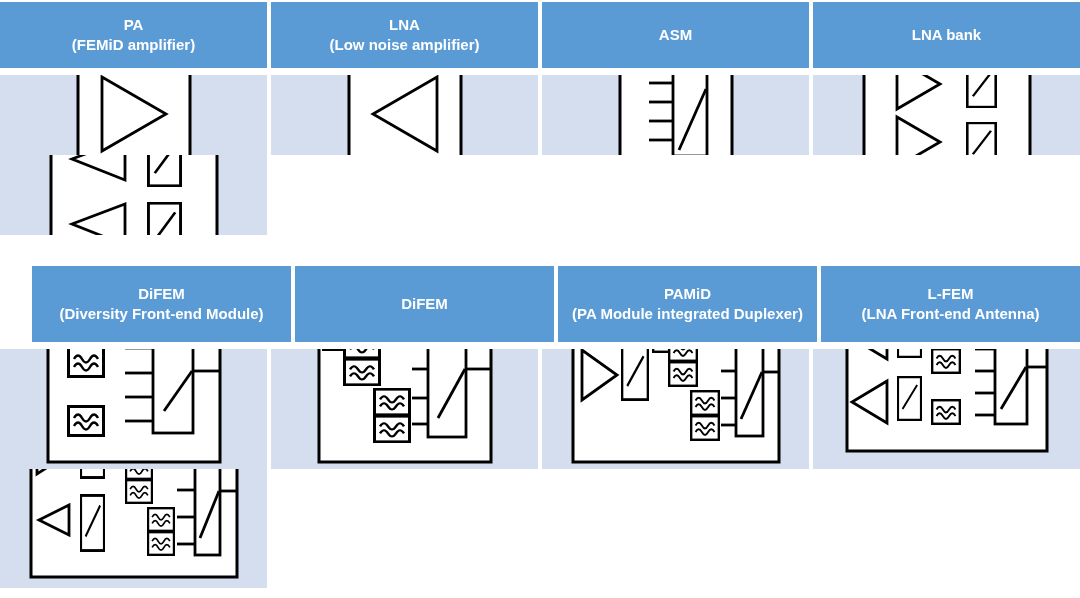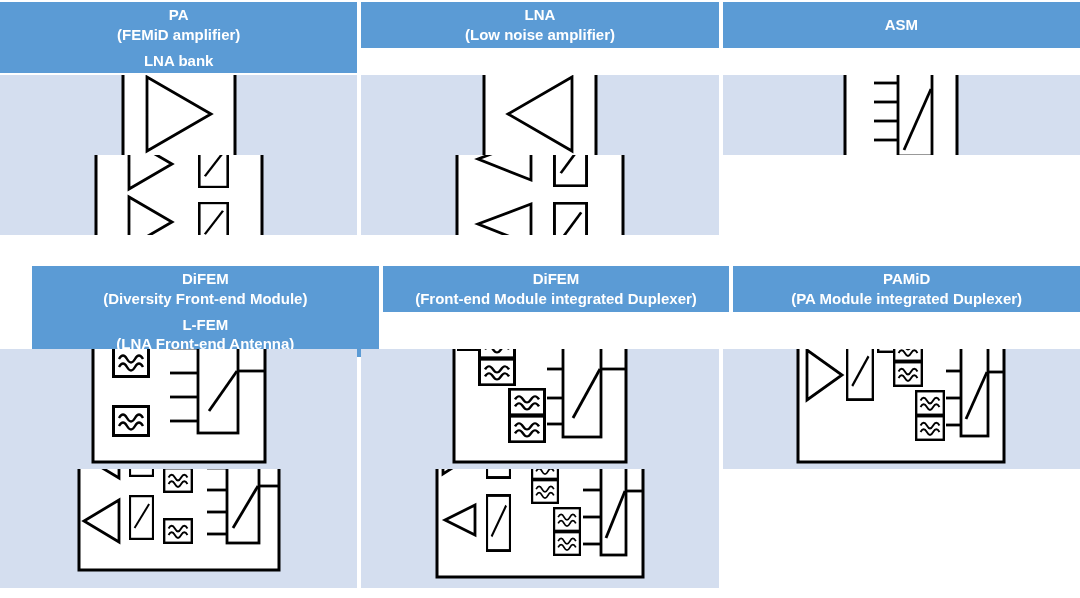--- a/index.html
+++ b/index.html
@@ -1,18 +1,18 @@
 <!DOCTYPE html>
 <html><head>
 <meta charset="utf-8">
 <style>
   html,body{margin:0;padding:0;background:#ffffff;}
   body{width:1080px;height:598px;font-family:"Liberation Sans",sans-serif;overflow:hidden;}
   #table{width:1080px;}
-  .band{display:grid;grid-template-columns:repeat(3,1fr);column-gap:4px;}
+  .band{display:grid;grid-template-columns:repeat(4,1fr);column-gap:4px;}
   .hdr{background:#5B9BD5;color:#fff;display:flex;flex-direction:column;justify-content:center;
        align-items:center;text-align:center;font-weight:bold;font-size:15px;line-height:1.32;
        padding:3px 10px;box-sizing:border-box;}
   #hdr1{height:66px;margin-top:2px;}
   #content1{height:160px;margin-top:7px;}
   #hdr2{height:76px;margin-top:31px;padding-left:32px;}
   #content2{height:239px;margin-top:7px;}
   .cell{background:#D4DEEF;display:flex;align-items:center;justify-content:center;overflow:hidden;}
   #content2 .cell{align-items:flex-end;padding-bottom:5px;box-sizing:border-box;}
   svg .box{fill:#ffffff;stroke:#000000;stroke-width:3;}
@@ -107,21 +107,20 @@
     </div>
   </div>
 
   <div class="band" id="hdr2">
     <div class="hdr">
       <div>DiFEM</div>
       <div>(Diversity Front-end Module)</div>
     </div>
     <div class="hdr">
       <div>DiFEM</div>
-      <div>(Front-end Module integrated Duplexer)</div>
     </div>
     <div class="hdr">
       <div>PAMiD</div>
       <div>(PA Module integrated Duplexer)</div>
     </div>
     <div class="hdr">
       <div>L-FEM</div>
       <div>(LNA Front-end Antenna)</div>
     </div>
   </div>

